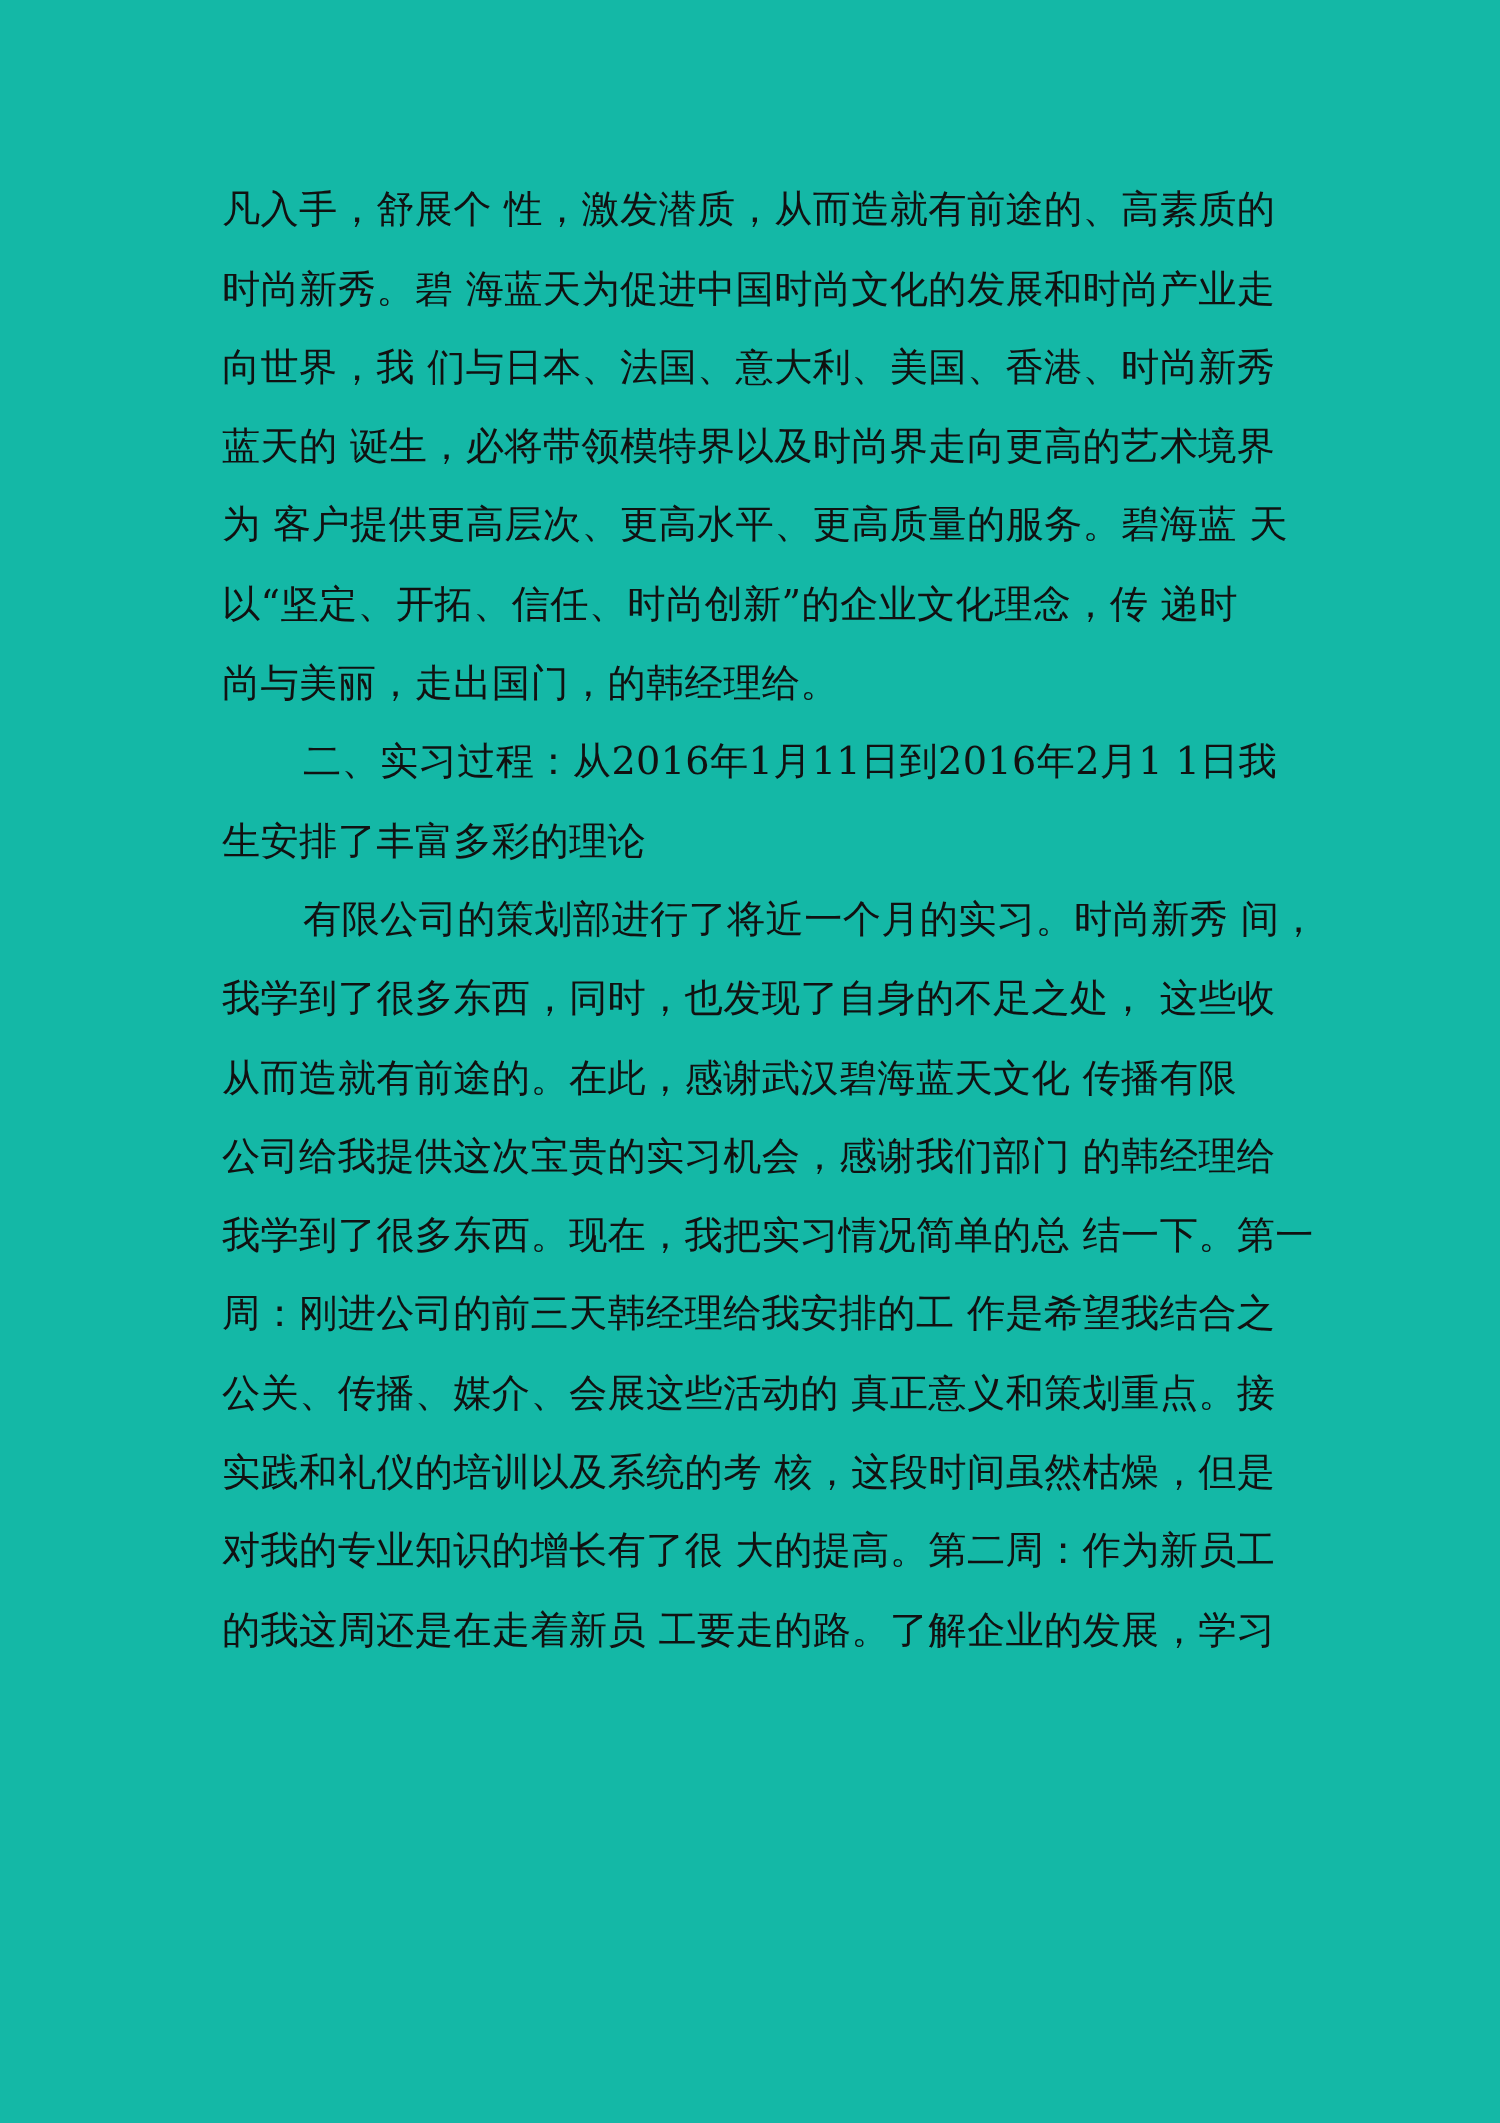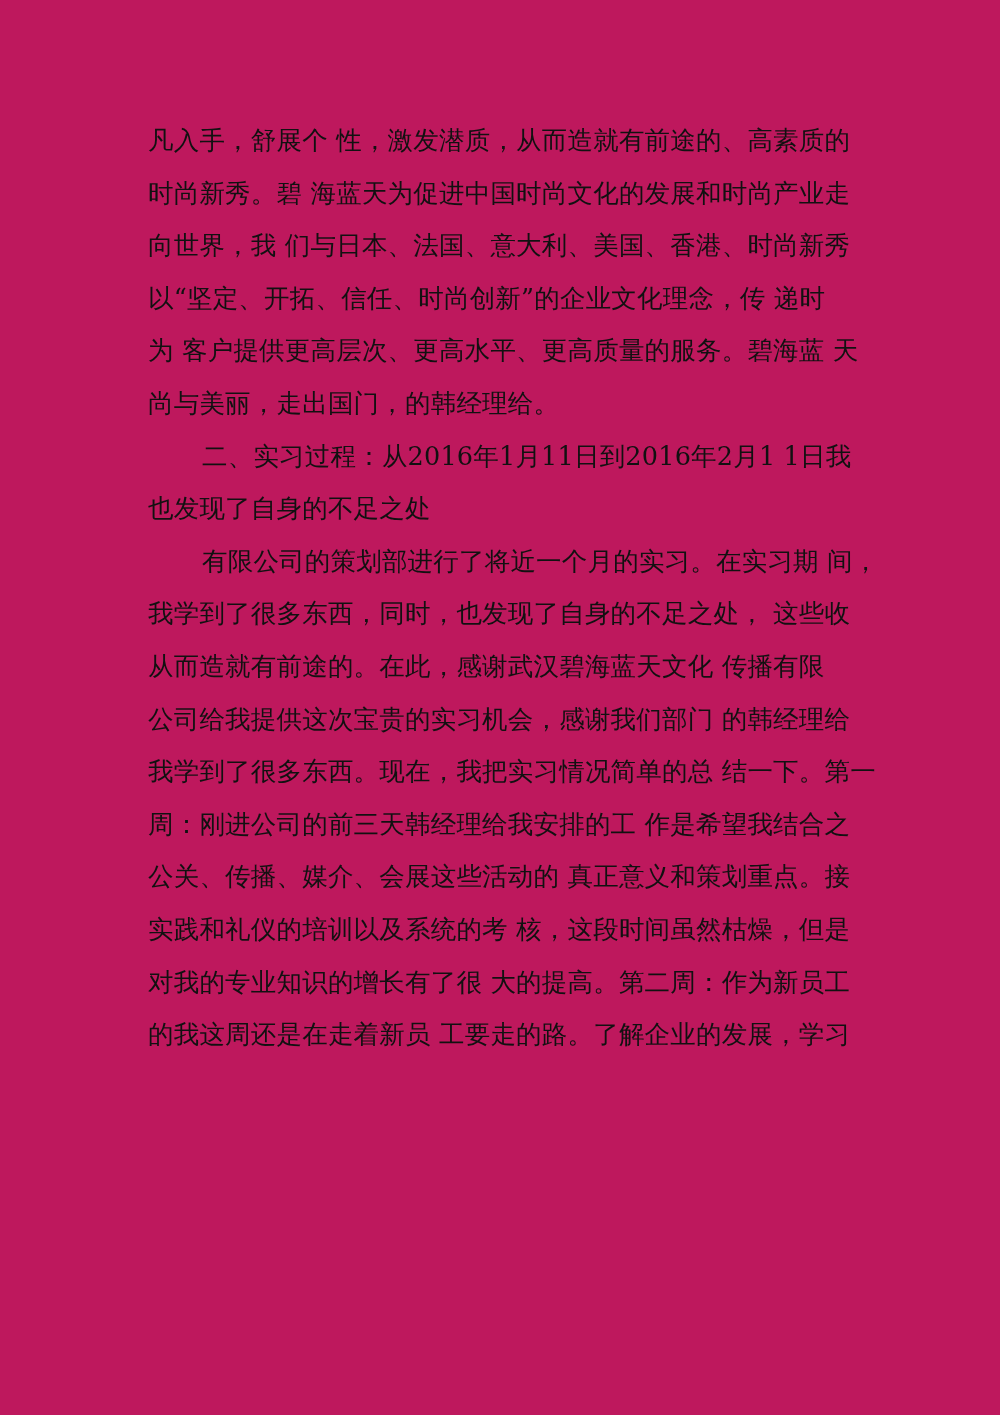--- a/index.html
+++ b/index.html
@@ -14,21 +14,21 @@
       overflow: hidden;
       font-family: "DejaVu Serif", "Liberation Serif", serif;
       color: #111111;
     }
     .page {
       position: absolute;
       left: 0;
       top: 0;
       width: 1000px;
       height: 1415px;
-      background: #be185d;
+      background: #14b8a6;
     }
     .text-block {
       position: absolute;
       left: 148px;
       top: 118px;
       width: 715px;
     }
     .line {
       height: 52.6px;
       line-height: 44px;
@@ -41,26 +41,27 @@
     }
   </style>
 </head>
 <body>
 
 <div class="page">
   <div class="text-block">
     <div class="line">凡入手，舒展个 性，激发潜质，从而造就有前途的、高素质的</div>
     <div class="line">时尚新秀。碧 海蓝天为促进中国时尚文化的发展和时尚产业走</div>
     <div class="line">向世界，我 们与日本、法国、意大利、美国、香港、时尚新秀</div>
+    <div class="line">蓝天的 诞生，必将带领模特界以及时尚界走向更高的艺术境界</div>
+    <div class="line">为 客户提供更高层次、更高水平、更高质量的服务。碧海蓝 天</div>
     <div class="line">以“坚定、开拓、信任、时尚创新”的企业文化理念，传 递时</div>
-    <div class="line">为 客户提供更高层次、更高水平、更高质量的服务。碧海蓝 天</div>
     <div class="line">尚与美丽，走出国门，的韩经理给。</div>
     <div class="line indent">二、实习过程：从2016年1月11日到2016年2月1 1日我</div>
-    <div class="line">也发现了自身的不足之处</div>
-    <div class="line indent">有限公司的策划部进行了将近一个月的实习。在实习期 间，</div>
+    <div class="line">生安排了丰富多彩的理论</div>
+    <div class="line indent">有限公司的策划部进行了将近一个月的实习。时尚新秀 间，</div>
     <div class="line">我学到了很多东西，同时，也发现了自身的不足之处， 这些收</div>
     <div class="line">从而造就有前途的。在此，感谢武汉碧海蓝天文化 传播有限</div>
     <div class="line">公司给我提供这次宝贵的实习机会，感谢我们部门 的韩经理给</div>
     <div class="line">我学到了很多东西。现在，我把实习情况简单的总 结一下。第一</div>
     <div class="line">周：刚进公司的前三天韩经理给我安排的工 作是希望我结合之</div>
     <div class="line">公关、传播、媒介、会展这些活动的 真正意义和策划重点。接</div>
     <div class="line">实践和礼仪的培训以及系统的考 核，这段时间虽然枯燥，但是</div>
     <div class="line">对我的专业知识的增长有了很 大的提高。第二周：作为新员工</div>
     <div class="line">的我这周还是在走着新员 工要走的路。了解企业的发展，学习</div>
   </div>

